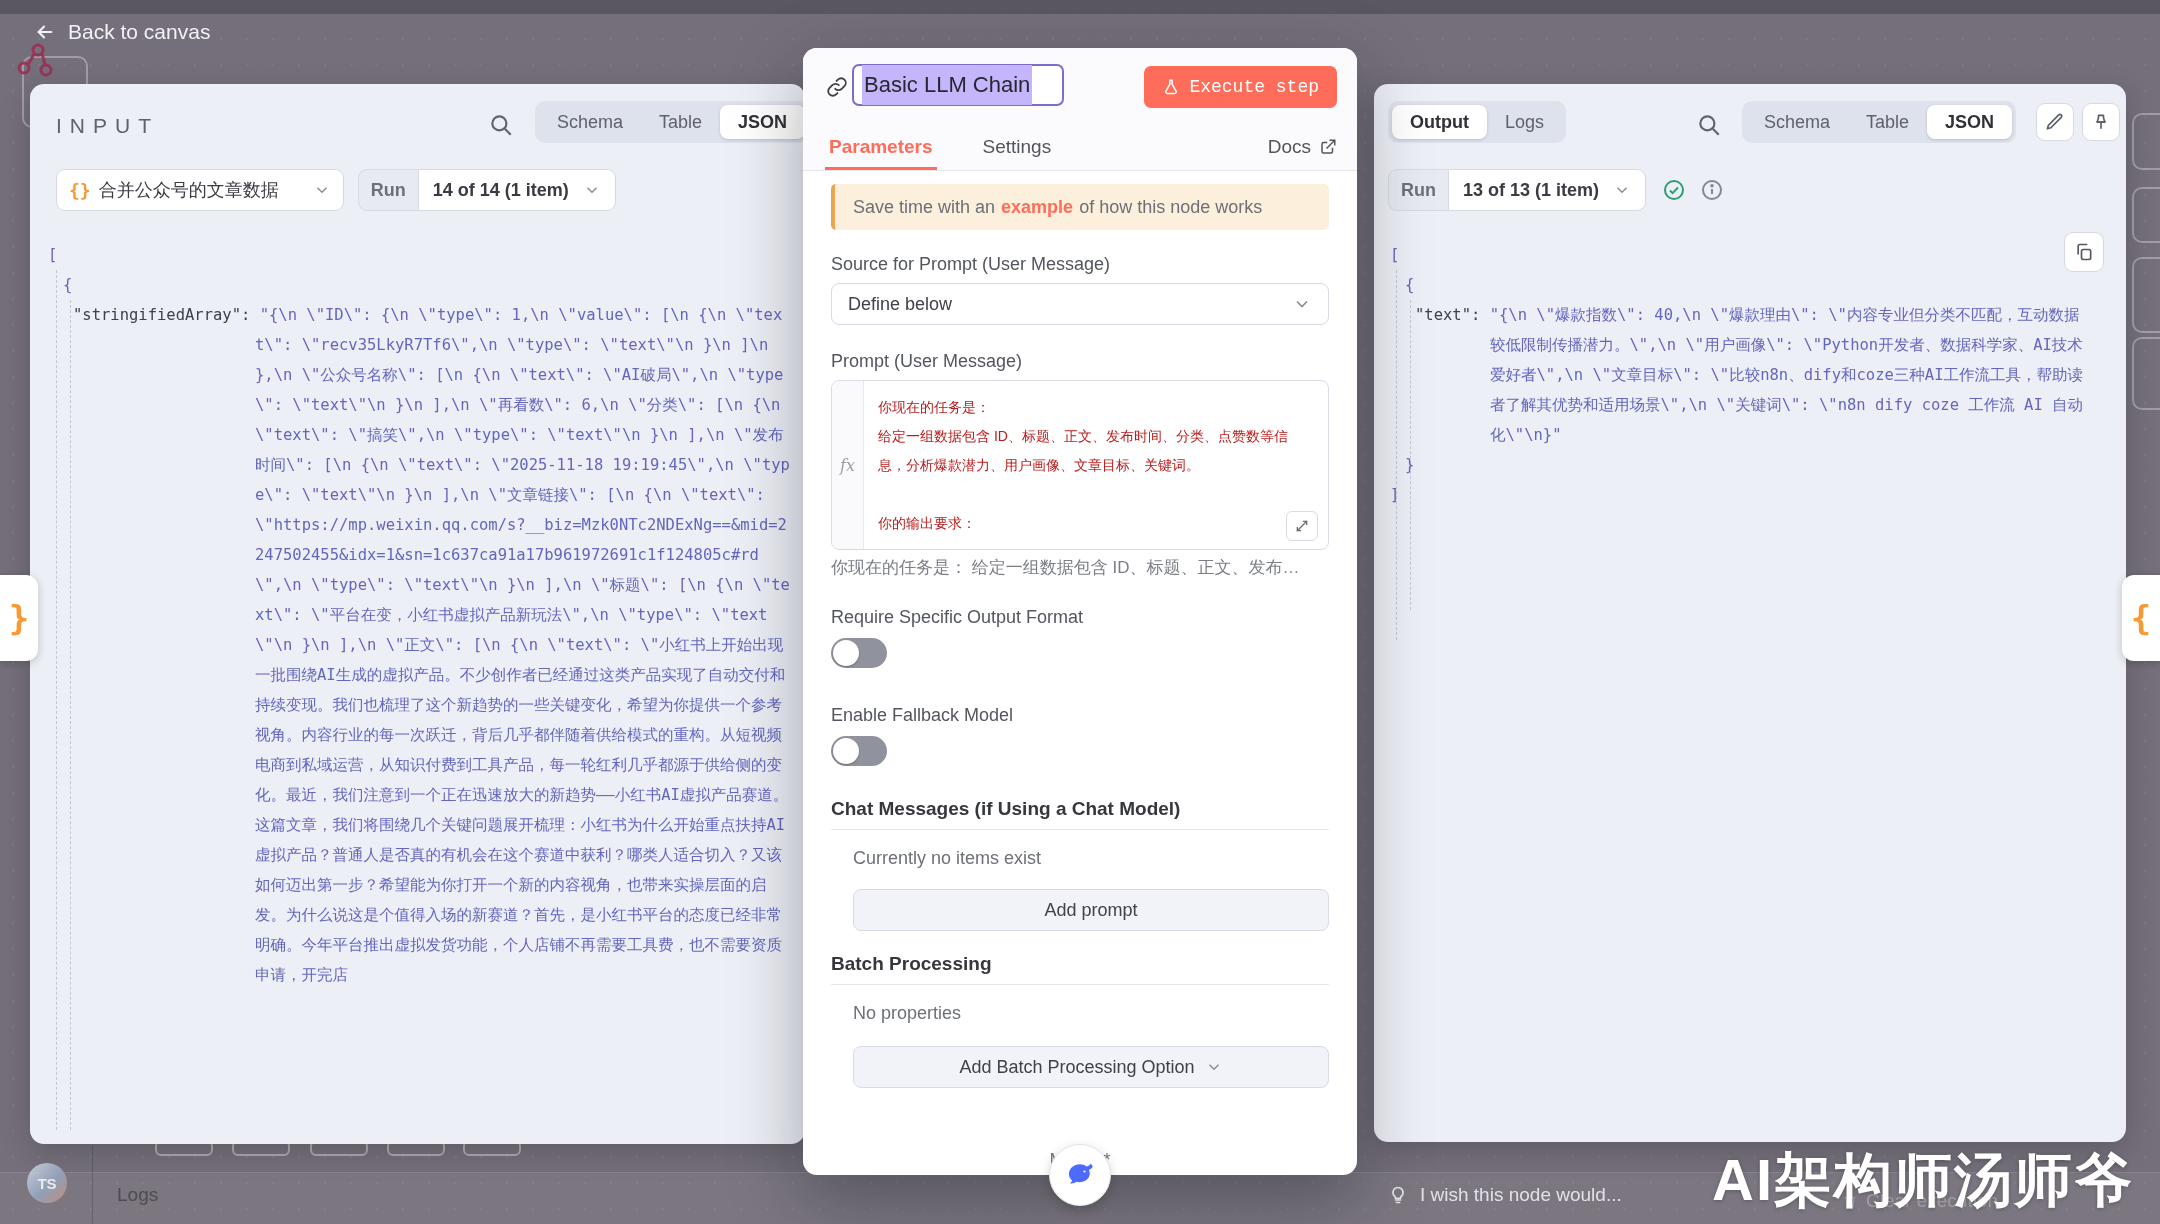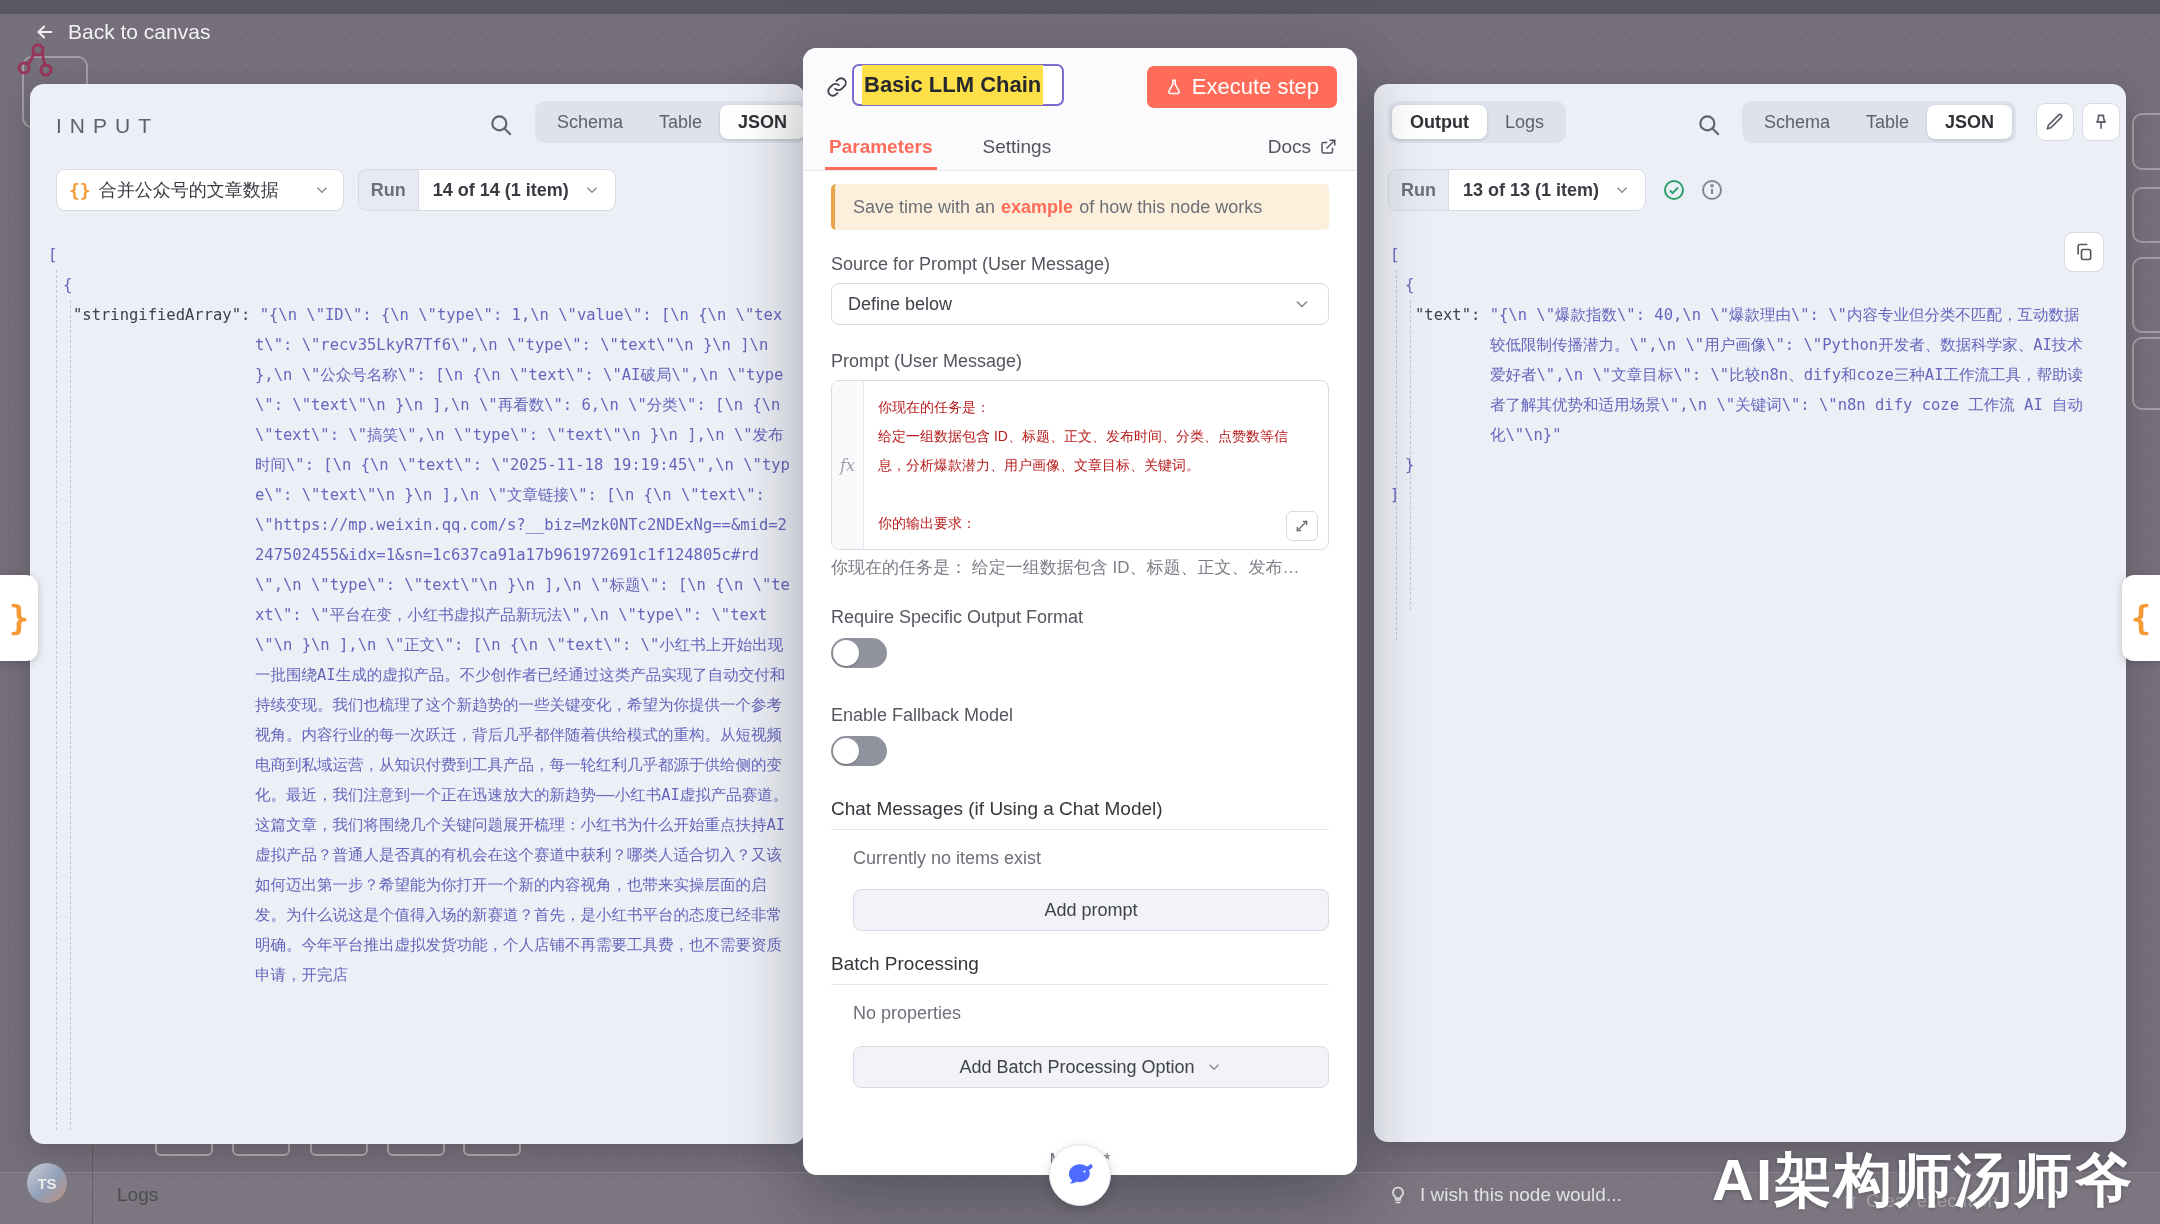--- a/index.html
+++ b/index.html
@@ -70,25 +70,25 @@
     background:#ffffff; border-radius:14px; z-index:10;
     box-shadow: 0 24px 70px rgba(20,20,30,0.35);
   }
   .modal-header { position:absolute; left:0; top:0; right:0; height:123px; background:#fbfbfd; border-bottom:1px solid #e4e6ed; border-radius:14px 14px 0 0;}
   .link-ic { position:absolute; left:23px; top:28px; color:#3f4147; }
   .title-box {
     position:absolute; left:49px; top:16px; height:42px; min-width:212px;
     border:2px solid #7e6bd0; border-radius:7px; background:#fff;
     display:flex; align-items:center; padding:0 8px;
   }
-  .title-box .sel { background:#fde047; font-size:22px; color:#26282e; font-weight:700; padding:7px 2px; white-space:nowrap;}
+  .title-box .sel { background:#c4b5fd; font-size:22px; color:#26282e; font-weight:400; padding:7px 2px; white-space:nowrap;}
   .exec-btn {
     position:absolute; right:20px; top:18px; height:42px; padding:0 18px;
-    background:#ff6d5a; border:none; border-radius:7px; color:#fff; font-size:22px;
-    display:flex; align-items:center; gap:9px; cursor:pointer; font-family:Liberation Sans, sans-serif;
+    background:#ff6d5a; border:none; border-radius:7px; color:#fff; font-size:18px;
+    display:flex; align-items:center; gap:9px; cursor:pointer; font-family:Liberation Mono, monospace;
   }
   .tabs { position:absolute; left:26px; right:20px; top:76px; height:46px; display:flex; align-items:center; }
   .tab { font-size:19px; color:#52555c; margin-right:50px; cursor:pointer; position:relative; height:100%; display:flex; align-items:center;}
   .tab.active { color:#ff6d5a; font-weight:600; }
   .tab.active::after { content:""; position:absolute; left:-4px; right:-4px; bottom:0; height:3px; background:#ff6d5a; }
   .docs-link { margin-left:auto; display:flex; align-items:center; gap:8px; color:#52555c; font-size:19px; cursor:pointer; }
 
   .modal-body { position:absolute; top:124px; left:0; right:0; bottom:0; padding:12px 28px 0 28px; overflow:hidden; border-radius:0 0 14px 14px;}
   .notice { background:#fcf0dc; border-left:4px solid #e9a64e; border-radius:5px; height:46px; display:flex; align-items:center; padding:0 18px; font-size:18px; color:#6d6f77; }
   .notice b { color:#ff6d5a; font-weight:600; margin:0 6px; }
@@ -99,21 +99,21 @@
   .code-box { margin-top:8px; height:170px; border:1px solid #d7dbe4; border-radius:8px; display:flex; overflow:hidden; position:relative; background:#fff;}
   .code-gutter { width:32px; background:#fafafc; border-right:1px solid #e8eaf0; display:flex; align-items:center; justify-content:center; color:#9a9da8; font-style:italic; font-size:16px; font-family:"DejaVu Serif", serif;}
   .code-text { flex:1; padding:12px 14px; font-size:14px; line-height:29px; color:#b91c1c; white-space:pre-wrap; overflow:hidden;}
   .expand-btn { position:absolute; right:10px; bottom:8px; width:32px; height:30px; background:#fff; border:1px solid #d7dbe4; border-radius:6px; display:flex; align-items:center; justify-content:center; color:#6b6e77;}
   .hint-line { margin-top:6px; font-size:17px; color:#7b7e86; white-space:nowrap; overflow:hidden; }
 
   .toggle { margin-top:10px; width:56px; height:30px; border-radius:15px; background:#90939d; position:relative; cursor:pointer;}
   .toggle .knob { position:absolute; left:2px; top:2px; width:26px; height:26px; border-radius:50%; background:#fff; box-shadow:0 1px 2px rgba(0,0,0,.25);}
   .tgl-gap { margin-top:37px; }
 
-  .section-hdr { margin-top:32px; font-size:19px; color:#35373d; font-weight:400; padding-bottom:9px; border-bottom:1px solid #e6e8ee;}
+  .section-hdr { margin-top:32px; font-size:19px; color:#35373d; font-weight:700; padding-bottom:9px; border-bottom:1px solid #e6e8ee;}
   .muted-ind { margin-top:18px; margin-left:22px; font-size:18px; color:#6d7079; }
   .ghost-btn { margin-top:20px; margin-left:22px; width:476px; height:42px; background:#f2f3f8; border:1px solid #d7dbe4; border-radius:8px; display:flex; align-items:center; justify-content:center; font-size:18px; color:#3f424a; gap:10px; cursor:pointer; font-family:inherit;}
   .ghost-btn.mt22 { margin-top:22px; }
   .model-label { margin-top:62px; text-align:center; font-size:18px; color:#73767e; }
   .model-circle {
     position:absolute; left:50%; bottom:-31px; transform:translateX(-50%);
     width:62px; height:62px; border-radius:50%; background:#fff; border:1px solid #e3e5ec;
     box-shadow:0 4px 12px rgba(0,0,0,.18); display:flex; align-items:center; justify-content:center; z-index:11;
   }
 

